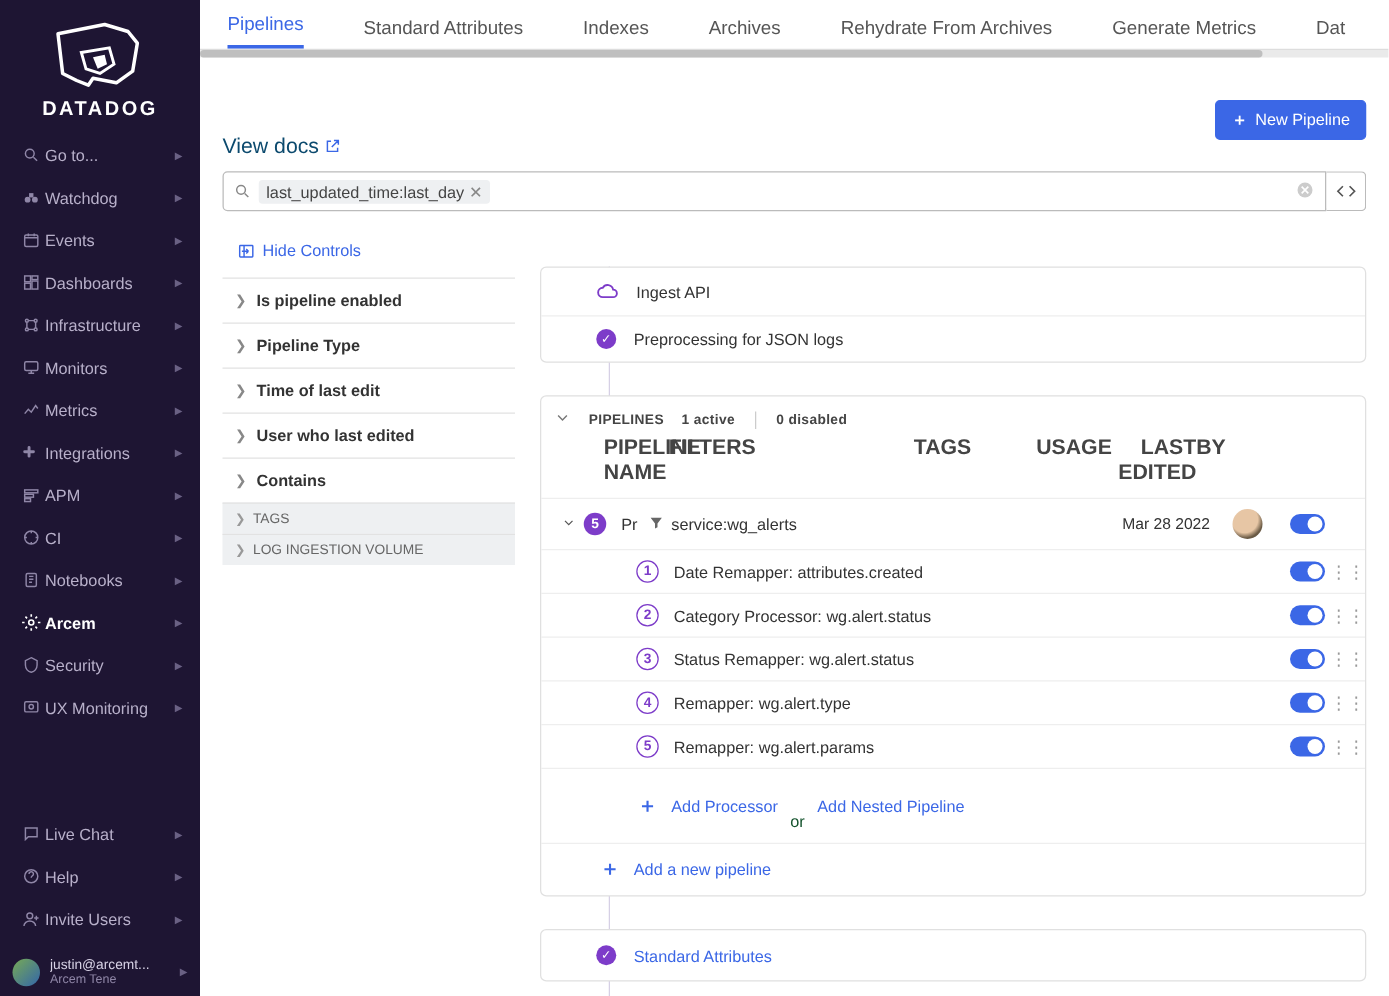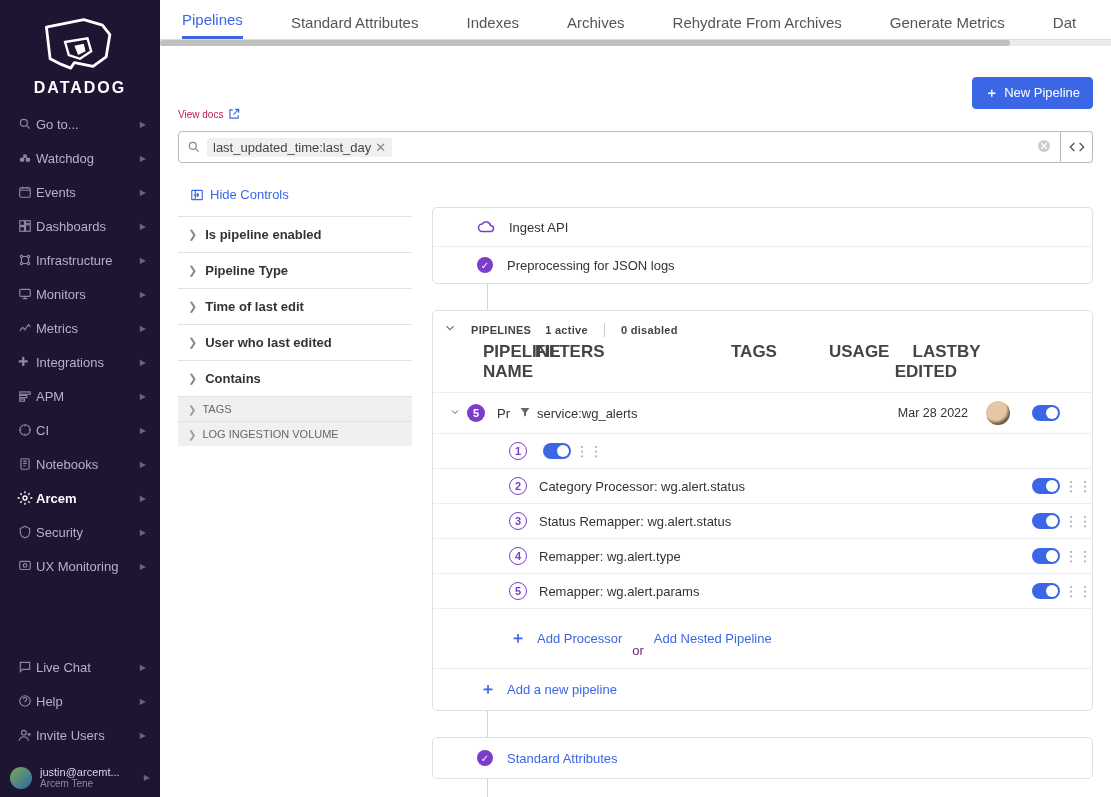--- a/index.html
+++ b/index.html
@@ -26,21 +26,21 @@
 
   
   .main { flex: 1; display: flex; flex-direction: column; overflow: hidden; }
   .tabs { display: flex; align-items: flex-end; height: 40px; border-bottom: 1px solid #ddd; padding: 0 22px; gap: 48px; overflow: hidden; white-space: nowrap; position: relative; }
   .tab { font-size: 15px; color: #555; padding-bottom: 8px; cursor: pointer; }
   .tab.active { color: #3b67e6; border-bottom: 3px solid #3b67e6; }
   .hscroll { height: 6px; background: #eaeaea; position: relative; }
   .hscroll .thumb { position:absolute; left:0; width: 850px; height:6px; background:#bfbfbf; border-radius:3px; }
 
   .toolbar { display: flex; align-items: center; padding: 18px 18px 10px 18px; }
-  .view-docs { color: #be185d; font-size: 10px; display:flex; align-items:center; gap:4px; cursor:pointer;margin-top:43px;}
+  .view-docs { color: #0c4a6e; font-size: 17px; display:flex; align-items:center; gap:4px; cursor:pointer;margin-top:43px;}
   .spacer { flex: 1; }
   .btn { height: 32px; border: 1px solid #bbb; background: #fff; border-radius: 4px; padding: 0 12px; font-size: 13px; display: inline-flex; align-items: center; gap: 6px; cursor:pointer;}
   .btn.primary { background: #3b67e6; color: #fff; border-color: #3b67e6; }
 
   .search-row { display: flex; padding: 0 18px 14px 18px; gap: 0; }
   .search { flex: 1; display: flex; align-items: center; border: 1px solid #bbb; border-radius: 4px 0 0 4px; height: 32px; padding: 0 8px; }
   .search .sico { color: #888; margin-right: 6px; }
   .chip { background: #eef0f2; border-radius: 3px; padding: 2px 6px; font-size: 13px; color: #444; display:inline-flex; align-items:center; gap:4px;}
   .chip .x { color:#888; cursor:pointer; }
   .search .clear { margin-left:auto; color:#bbb; cursor:pointer; }
@@ -88,21 +88,21 @@
   .toggle { width:28px; height:16px; border-radius:8px; background:#3b67e6; position:relative; cursor:pointer; margin: 0 4px; flex:0 0 28px;}
   .toggle::after { content:""; position:absolute; right:2px; top:2px; width:12px; height:12px; border-radius:50%; background:#fff; }
   .drag { color:#999; font-size:14px; cursor:grab; width:14px; text-align:center;}
 
   .proc-row { display:flex; align-items:center; border-top:1px solid #eee; padding: 8px 14px 8px 76px; }
   .step-num { width:18px; height:18px; border-radius:50%; border:1.5px solid #7d3cc9; color:#7d3cc9; font-size:11px; font-weight:700; display:flex; align-items:center; justify-content:center; margin-right:12px; background:#fff;}
   .proc-label { flex:1; color:#333; }
   .add-row { display:flex; align-items:center; border-top:1px solid #eee; padding: 10px 14px 10px 76px; gap:10px;}
   .plus { color:#3b67e6; font-weight:700; font-size:16px; width:18px; text-align:center;}
   .link { color:#3b67e6; cursor:pointer;}
-  .or { color:#701a75;margin-top:24px; }
+  .or { color:#14532d;margin-top:24px; }
 
   .add-pipeline-row { display:flex; align-items:center; border-top:1px solid #eee; padding: 10px 14px 10px 46px; gap:10px;}
 
   .card.mini .header-row { padding: 12px 14px 12px 44px;}
   .card.mini .icon-left { position:static; margin-right:14px;}
   .check-circle { width:16px; height:16px; border-radius:50%; background:#7d3cc9; color:#fff; font-size:10px; display:flex;align-items:center;justify-content:center;}
   .sr-label { color:#3b67e6; }
 </style>
 </head>
 <body>
@@ -458,20 +458,21 @@
           <span class="pipe-avatar">
               <span class="av"></span>
             </span>
           <span class="toggle"></span>
           <span style="width:14px"></span>
         </div>
 
         <div id="procs">
             <div class="proc-row">
               <span class="step-num">1</span>
+                 <span class="proc-label">Date Remapper: attributes.created</span>
                  <span class="toggle"></span>
                  <span class="drag">⋮⋮</span>
             </div>
             <div class="proc-row">
               <span class="step-num">2</span>
                  <span class="proc-label">Category Processor: wg.alert.status</span>
                  <span class="toggle"></span>
                  <span class="drag">⋮⋮</span>
             </div>
             <div class="proc-row">

